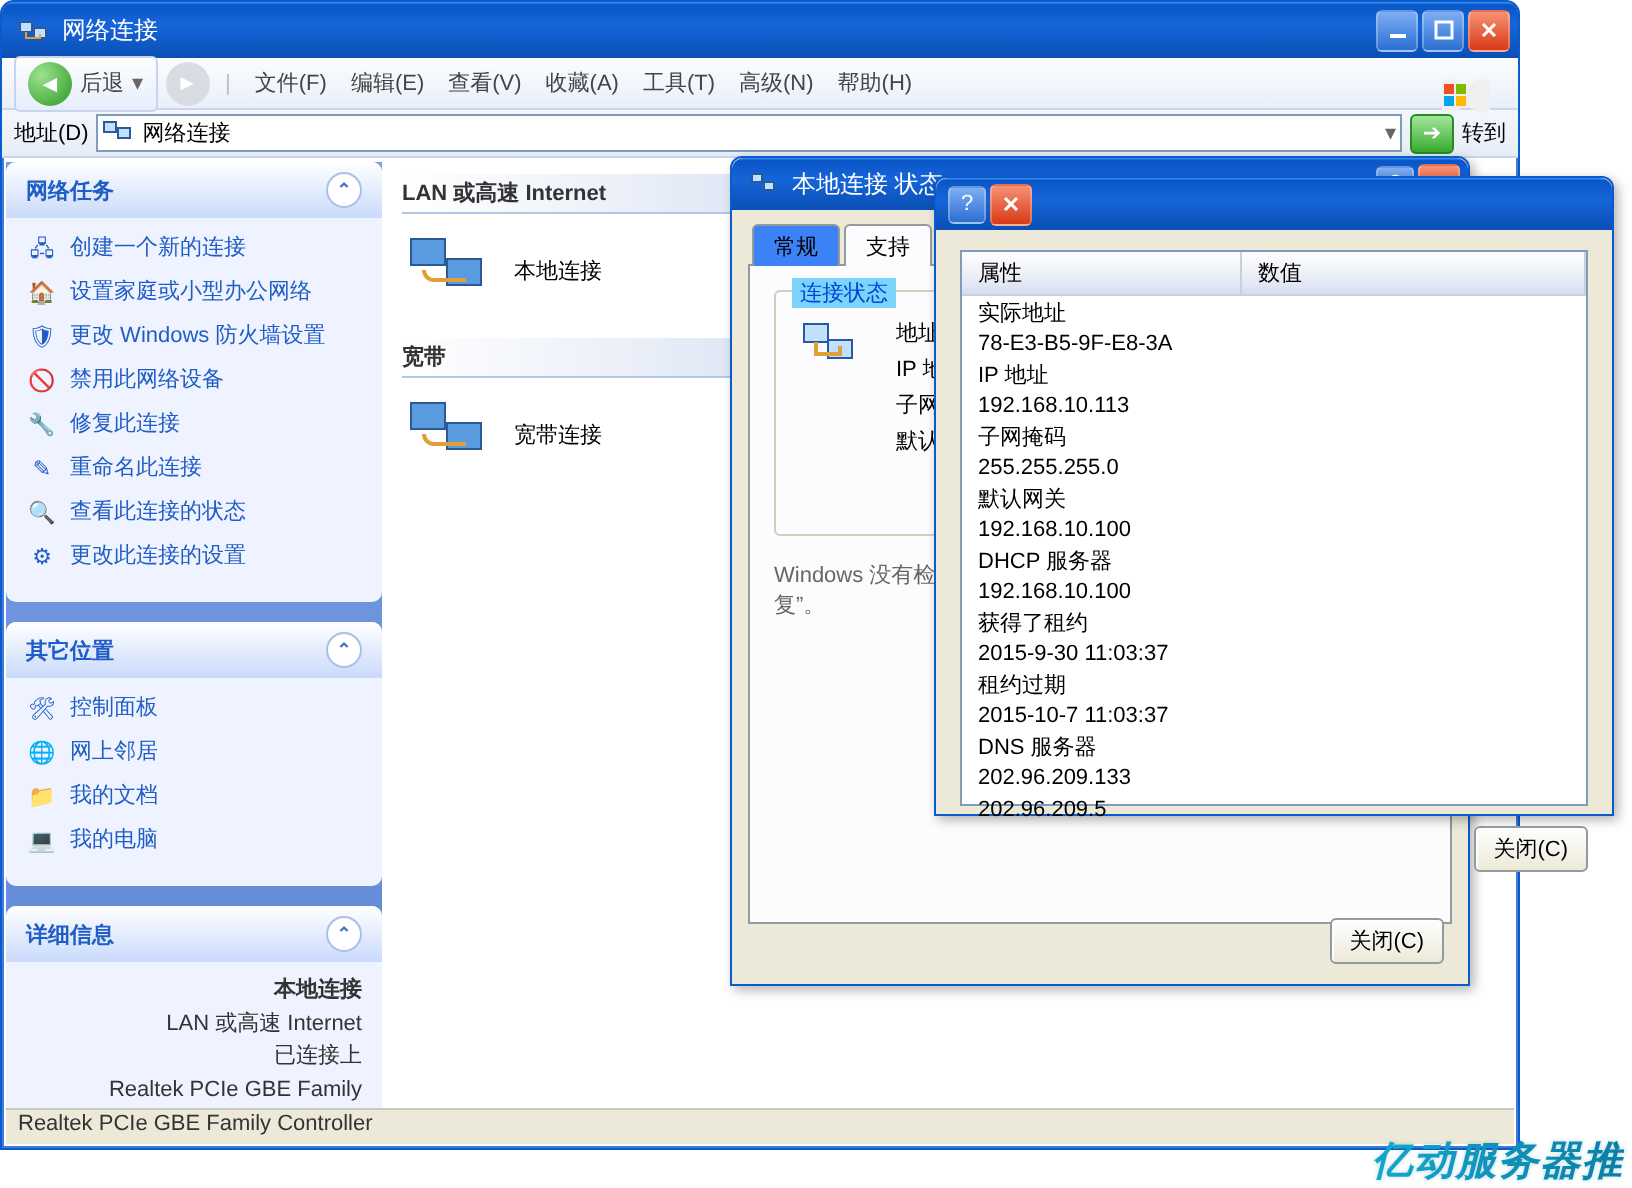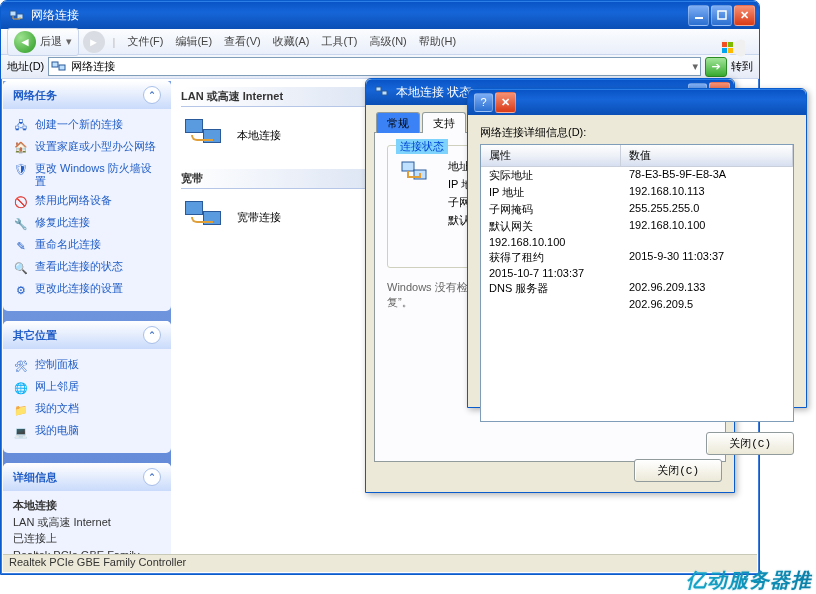--- a/index.html
+++ b/index.html
@@ -23,21 +23,21 @@
 .menuitem { padding: 2px 4px; }
 .flag { position:absolute; right:8px; top:32px; width:38px; height:30px; display:flex; align-items:center; justify-content:center;}
 
 
 .addrbar { height: 24px; background: linear-gradient(#f4f7fc,#e6ecf7); border-bottom:1px solid #c9d6ee; display:flex; align-items:center; padding: 0 6px; gap:4px; }
 .addrbox { flex:1; background:#fff; border:1px solid #7f9db9; height:19px; display:flex; align-items:center; padding:0 2px; gap:4px; }
 .go-btn { width:22px; height:20px; background: linear-gradient(#a3e59a,#37ac2f); border:1px solid #2a8a23; border-radius:3px; color:#fff; display:flex; align-items:center; justify-content:center; }
 
 
 .content { position:absolute; left:2px; right:2px; top: 80px; bottom:20px; display:flex; }
-.sidebar { width: 168px; background: linear-gradient(#7a9fe4, #6188d6); padding: 0; overflow:hidden; }
+.sidebar { width: 188px; background: linear-gradient(#7a9fe4, #6188d6); padding: 0; overflow:hidden;text-align:right; }
 .panel { background:#eef3ff; border-radius:5px; margin-bottom:10px; }
 .panel-hd { background: linear-gradient(#fff,#c9dafb); border-radius:5px 5px 0 0; padding: 5px 10px; font-weight:bold; color:#215dc6; display:flex; justify-content:space-between; align-items:center;}
 .panel-hd .chev{ width:18px;height:18px;border-radius:50%;background:#fff;border:1px solid #a9c0ea;color:#4573c6;display:flex;align-items:center;justify-content:center;font-size:9px;}
 .panel-body { padding: 6px 10px 10px; }
 .task { display:flex; align-items:flex-start; gap:6px; color:#215dc6; padding:3px 0; line-height:1.2; }
 .task .mini { width:16px; height:16px; flex-shrink:0; display:flex;align-items:center;justify-content:center; }
 .detail-info { padding:6px 10px 10px; color:#333; line-height:1.5; }
 .detail-info .hd { font-weight:bold; }
 
 .mainarea { flex:1; background:#fff; position:relative; padding:6px 10px; }
@@ -54,31 +54,31 @@
 .dlg .titlebar { height:26px; }
 .dlg-status { left:365px; top:78px; width:370px; height:415px; }
 .tabs { display:flex; padding:6px 6px 0 10px; gap:2px; }
 .tab { padding:3px 10px 2px; background:#3b82f6; border:1px solid #919b9c; border-bottom:none; border-radius:3px 3px 0 0; position:relative; top:1px; }
 .tab.active { background:#fcfcfe; z-index:2; }
 .tabpane { margin:0 8px 8px; background:#fcfcfe; border:1px solid #919b9c; padding:12px; height:330px; }
 .groupbox { border:1px solid #d0d0bf; border-radius:3px; padding:10px; position:relative; }
 .groupbox .legend { position:absolute; top:-7px; left:8px; background:#7dd3fc; padding:0 4px; color:#0046d5; }
 .kv { display:flex; margin:3px 0 3px 50px; }
 .kv .k{ flex:1; }
-.btn { background:linear-gradient(#fff,#ece9d8); border:1px solid #919b9c; border-radius:3px; padding:3px 22px; box-shadow:1px 1px 0 #fff inset;font-family:Liberation Mono, monospace; }
+.btn { background:linear-gradient(#fff,#ece9d8); border:1px solid #919b9c; border-radius:3px; padding:3px 9px; box-shadow:1px 1px 0 #fff inset; }
 .dlg-status .lower-note{ margin-top: 12px; color:#666; }
 .dlg-status .closerow{ position:absolute; bottom:10px; right:12px; }
 
 
 .dlg-detail { left:467px; top:88px; width:340px; height:320px; }
 .dlg-detail .body { padding:10px 12px; }
 .list { border:1px solid #7f9db9; background:#fff; height:278px; }
 .list-hd { display:flex; background:linear-gradient(#fefefe,#eef1f7,#d6dff0); border-bottom:1px solid #c9d0dc; }
 .list-hd div{ padding:3px 8px; border-right:1px solid #c9d0dc; }
-.list-row { display:flex; }
+.list-row { display:flex;flex-direction:column; }
 .list-row div{ padding:1px 8px; }
 .col1 { width:140px; } .col2{ flex:1; }
 
 .statusbar{ position:absolute; left:2px; right:2px; bottom:2px; height:18px; background:#ece9d8; border-top:1px solid #c9c9b8; padding:1px 6px; font-size:11px; color:#333;}
 .watermark{ position:absolute; right:4px; bottom:0px; font-size:20px; font-weight:bold; font-style:italic; letter-spacing:1px; background:linear-gradient(90deg,#17b1d4,#0a7fa8); -webkit-background-clip:text; color:transparent; text-shadow:0 0 2px rgba(13,130,170,.3); }
 .helpq { width:19px;height:19px; background:linear-gradient(#7eaef5,#2a6fd1); border:1px solid #fff4; border-radius:3px; color:#fff; display:flex;align-items:center;justify-content:center; margin-left:2px;}
 </style>
 </head>
 <body>
 
@@ -306,21 +306,20 @@
     <button class="btn">关闭(C)</button>
   </div>
 </div>
 
 <div class="dlg dlg-detail">
   <div class="titlebar">
     <div class="helpq">?</div>
     <div class="tb-btn tb-close">✕</div>
   </div>
   <div class="body">
-    <div style="margin-bottom:4px">网络连接详细信息(D):</div>
     <div class="list">
       <div class="list-hd">
         <div class="col1">属性</div>
         <div class="col2">数值</div>
       </div>
       <div id="detail-rows">
           <div class="list-row">
             <div class="col1">实际地址</div>
             <div class="col2">78-E3-B5-9F-E8-3A</div>
           </div>
@@ -330,27 +329,29 @@
           </div>
           <div class="list-row">
             <div class="col1">子网掩码</div>
             <div class="col2">255.255.255.0</div>
           </div>
           <div class="list-row">
             <div class="col1">默认网关</div>
             <div class="col2">192.168.10.100</div>
           </div>
           <div class="list-row">
+            <div class="col1">DHCP 服务器</div>
             <div class="col2">192.168.10.100</div>
           </div>
           <div class="list-row">
             <div class="col1">获得了租约</div>
             <div class="col2">2015-9-30 11:03:37</div>
           </div>
           <div class="list-row">
+            <div class="col1">租约过期</div>
             <div class="col2">2015-10-7 11:03:37</div>
           </div>
           <div class="list-row">
             <div class="col1">DNS 服务器</div>
             <div class="col2">202.96.209.133</div>
           </div>
           <div class="list-row">
             <div class="col1"></div>
             <div class="col2">202.96.209.5</div>
           </div>

